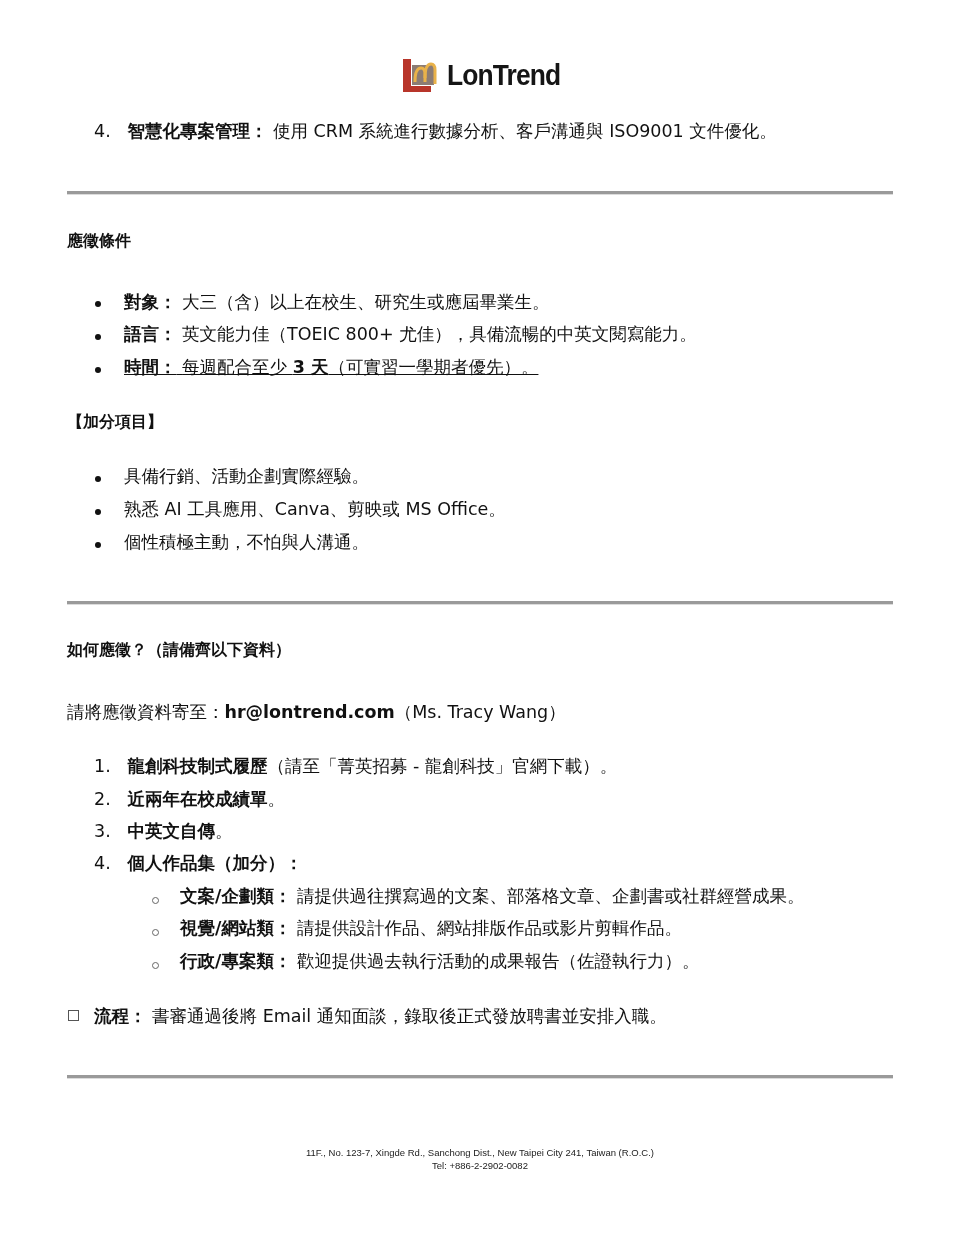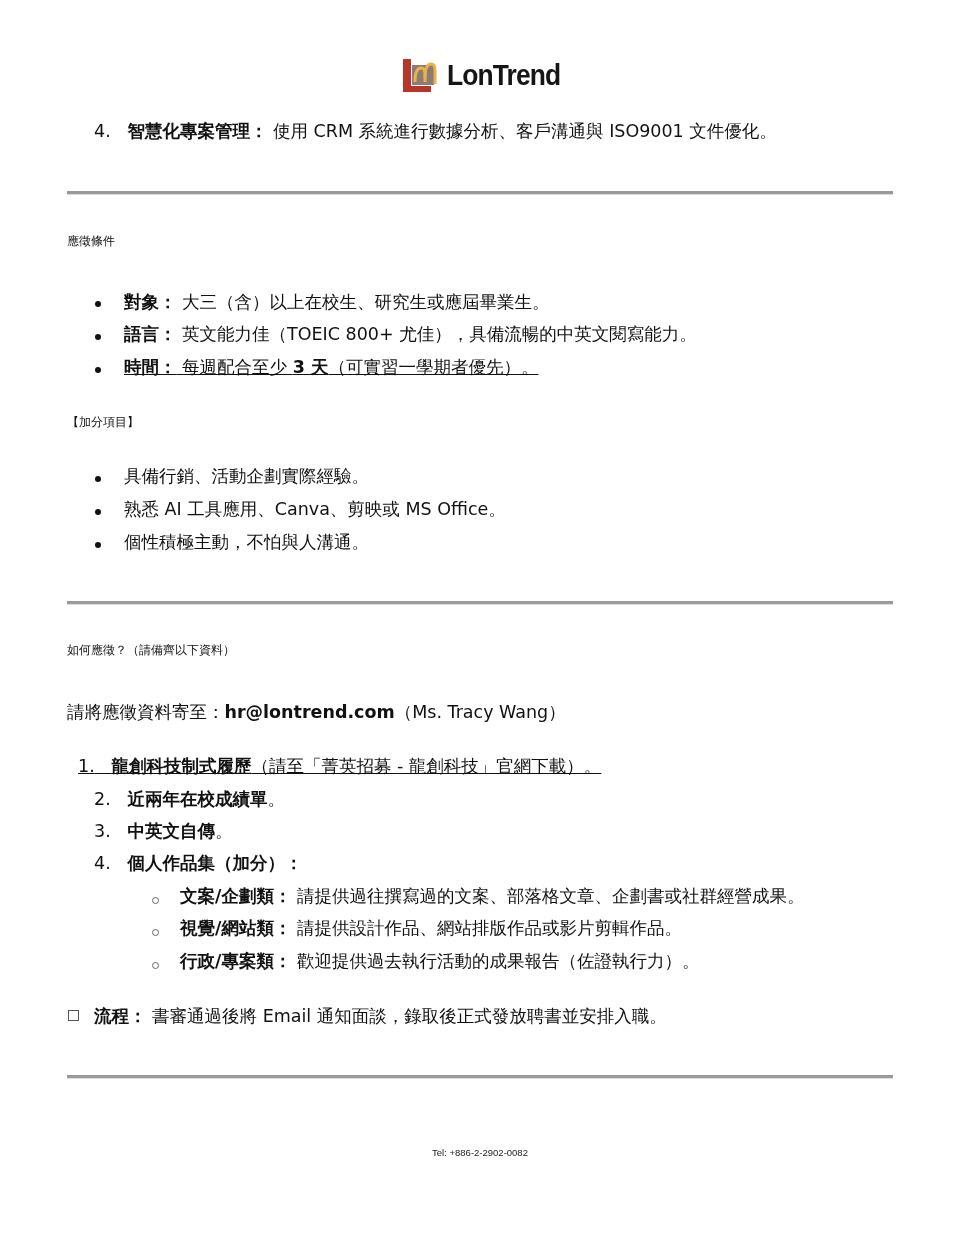--- a/index.html
+++ b/index.html
@@ -11,21 +11,21 @@
   .abs { position: absolute; }
   .logo { left: 401px; top: 55px; height: 40px; display: flex; align-items: center; }
   .logo-mark { width: 38px; height: 38px; position: relative; margin-right: 8px; }
   .logo-text {
     font-family: "Liberation Sans", sans-serif; font-weight: bold;
     font-size: 30px; letter-spacing: -1px; color: #151515;
     transform: scaleX(0.88); transform-origin: left center;
   }
   .txt { font-size: 17.5px; line-height: 24px; white-space: nowrap; }
   .b { font-weight: bold; }
-  .heading { font-size: 12px; font-weight: normal; line-height: 24px; white-space: nowrap; text-align: right; }
+  .heading { font-size: 16px; font-weight: bold; line-height: 24px; white-space: nowrap; text-align: right; }
   .rule { left: 67px; width: 826px; height: 3px; background: #9a9a9a; border-bottom: 1px solid #dcdcdc; }
   .bullet { width: 6px; height: 6px; border-radius: 50%; background: #111; }
   .circle { width: 7px; height: 7px; border-radius: 50%; border: 1px solid #666; box-sizing: border-box; }
   .num { font-size: 17.5px; line-height: 24px; }
   .footer { left: 0; width: 960px; text-align: center; font-size: 9.5px; line-height: 13px; color: #222; font-family: "Liberation Sans", sans-serif; }
   .checkbox { width: 11px; height: 11px; border: 1px solid #555; box-sizing: border-box; }
 </style>
 </head>
 <body>
 
@@ -79,21 +79,21 @@
 <div class="abs txt" style="left:124px; top:530px;">個性積極主動，不怕與人溝通。</div>
 
 <div class="abs rule" style="top:601px;"></div>
 
 <div class="abs heading" style="left:67px; top:638px;">如何應徵？（請備齊以下資料）</div>
 
 <div class="abs txt" style="left:67px; top:700px;">
   <span>請將應徵資料寄至：</span><span class="b">hr@lontrend.com</span><span>（Ms. Tracy Wang）</span>
 </div>
 
-<div class="abs txt" style="left:78px; top:754px;text-decoration:underline;">
+<div class="abs txt" style="left:94px; top:754px;">
   <span class="num">1.</span>&nbsp;&nbsp;
   <span class="b">龍創科技制式履歷</span><span>（請至「菁英招募 - 龍創科技」官網下載）。</span>
 </div>
 <div class="abs txt" style="left:94px; top:787px;">
   <span class="num">2.</span>&nbsp;&nbsp;
   <span class="b">近兩年在校成績單</span><span>。</span>
 </div>
 <div class="abs txt" style="left:94px; top:819px;">
   <span class="num">3.</span>&nbsp;&nbsp;
   <span class="b">中英文自傳</span><span>。</span>
@@ -121,14 +121,15 @@
 
 <div class="abs checkbox" style="left:68px; top:1010px;"></div>
 <div class="abs txt" style="left:94px; top:1004px;">
   <span class="b">流程：</span>
   <span>書審通過後將 Email 通知面談，錄取後正式發放聘書並安排入職。</span>
 </div>
 
 <div class="abs rule" style="top:1075px;"></div>
 
 <div class="abs footer" style="top:1146px;">
+  <div>11F., No. 123-7, Xingde Rd., Sanchong Dist., New Taipei City 241, Taiwan (R.O.C.)</div>
   <div>Tel: +886-2-2902-0082</div>
 </div>
 
 </body></html>

